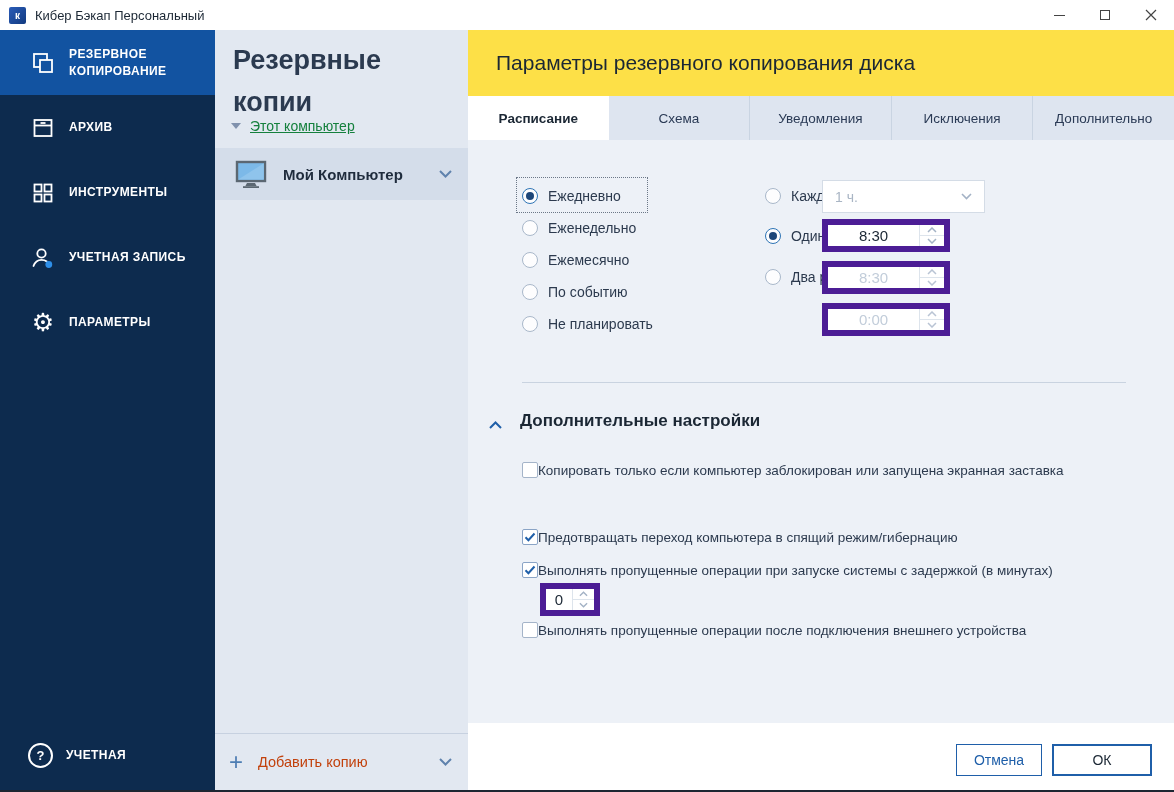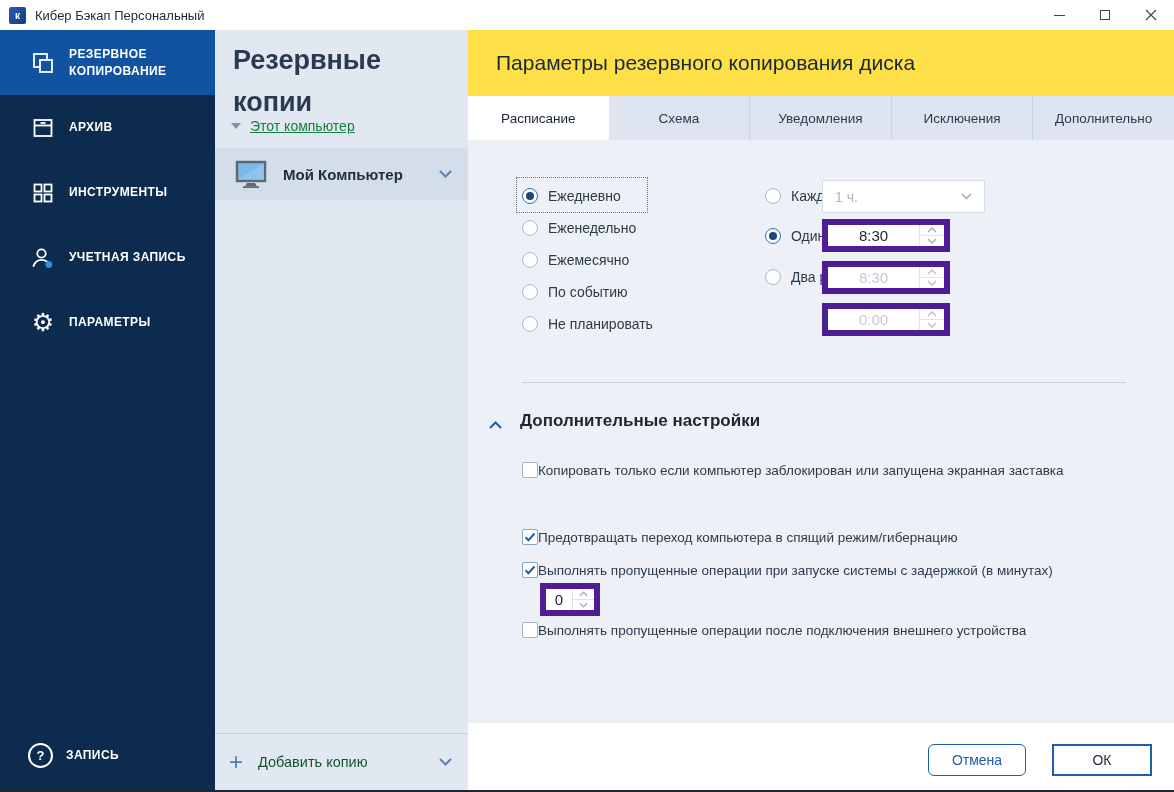--- a/index.html
+++ b/index.html
@@ -35,30 +35,30 @@
   
   .panel { width:253px; background:#e2e8f1; position:relative; flex:none; }
   .panel-title { position:absolute; left:18px; top:10px; width:190px; font-size:27px; font-weight:600; color:#2b3a50; line-height:1.55; }
   .group-row { position:absolute; left:16px; top:88px; display:flex; align-items:center; cursor:pointer; }
   .tri-down { width:0; height:0; border-left:5px solid transparent; border-right:5px solid transparent; border-top:6px solid #8091ad; }
   .group-label { margin-left:9px; font-size:14px; color:#15803d;text-decoration:underline; }
   .computer-row { position:absolute; left:0; right:0; top:118px; height:52px; background:#d4ddea; display:flex; align-items:center; padding:0 16px 0 18px; cursor:pointer; }
   .computer-name { margin-left:14px; font-size:15px; font-weight:bold; color:#1f2c3d; flex:1; }
   .add-row { position:absolute; left:0; right:0; bottom:2px; height:57px; border-top:1px solid #c7d1e0; display:flex; align-items:center; padding:0 16px 0 14px; cursor:pointer; }
   .plus-glyph { font-size:24px; font-weight:300; color:#4d7db3; line-height:1; }
-  .add-label { margin-left:15px; font-size:14.5px; color:#14532d; flex:1; }
+  .add-label { margin-left:15px; font-size:14.5px; color:#c2410c; flex:1; }
 
   
   .main { flex:1; position:relative; background:#edf1f7; }
   .main-header { position:absolute; left:0; right:0; top:0; height:66px; background:#fde047; display:flex; align-items:center; }
   .main-title { margin-left:28px; font-size:21px; font-weight:500; color:#1b2734; }
   .tabs { position:absolute; left:0; right:0; top:66px; height:44px; display:flex; }
   .tab { flex:1; background:#dee5f0; border-left:1px solid #c9d4e2; display:flex; align-items:center; justify-content:center; font-size:13.5px; color:#2a3a55; cursor:pointer; }
   .tab:first-child { border-left:none; }
-  .tab.active { background:#fff; font-weight:normal; color:#1b2734; border-left:none; }
+  .tab.active { background:#fff; font-weight:bold; color:#1b2734; border-left:none; }
   .tab.active + .tab { border-left:none; }
 
   .content { position:absolute; left:0; right:0; top:110px; bottom:69px; }
 
   .radio-row { position:absolute; display:flex; align-items:center; height:32px; cursor:pointer; }
   .radio { width:16px; height:16px; border-radius:50%; background:#fdfdfe; border:1px solid #a9b8ca; flex:none; position:relative; }
   .radio-row.selected .radio { border:1px solid #2e74b5; }
   .radio-row.selected .radio::after { content:""; position:absolute; left:3px; top:3px; width:8px; height:8px; border-radius:50%; background:#1d4679; }
   .radio-label { margin-left:10px; font-size:14px; color:#2c3a4e; white-space:nowrap; }
   .focus-outline { position:absolute; left:48px; top:37px; width:132px; height:36px; border:1px dotted #6b7787; }
@@ -77,21 +77,21 @@
   .collapse-chevron { position:absolute; left:16px; top:277px; width:22px; height:16px; display:flex; align-items:center; justify-content:center; cursor:pointer; }
   .adv-heading { position:absolute; left:52px; top:271px; font-size:17px; font-weight:bold; color:#1b2734; }
 
   .check-row { position:absolute; left:54px; display:flex; align-items:center; height:26px; cursor:pointer; }
   .checkbox { width:16px; height:16px; background:#fff; border:1px solid #a4b4c9; border-radius:2px; flex:none; display:flex; align-items:center; justify-content:center; }
   .check-row.checked .checkbox { border-color:#8aa4c6; }
   .check-label { font-size:13.5px; color:#2c3a4e; white-space:nowrap; }
 
   .main-footer { position:absolute; left:0; right:0; bottom:0; height:69px; background:#fff; }
   .btn { position:absolute; top:21px; height:32px; background:#fff; border:1px solid #1f5fa9; color:#1f5fa9; font-size:14px; display:flex; align-items:center; justify-content:center; cursor:pointer; font-family:inherit; }
-  .btn-cancel { right:148px; width:98px;border-radius:6px; }
+  .btn-cancel { right:132px; width:86px; }
   .btn-ok { right:22px; width:100px; border-width:2px; color:#1b2734; font-weight:500; }
 
   svg { display:block; }
 </style>
 </head>
 <body>
 
 <div class="app">
 
   <div class="titlebar">
@@ -158,21 +158,21 @@
         <span class="nav-label">УЧЕТНАЯ ЗАПИСЬ</span>
       </div>
       <div class="nav-item">
         <span class="nav-icon">
             <span class="gear-glyph">⚙</span>
           </span>
         <span class="nav-label">ПАРАМЕТРЫ</span>
       </div>
       <div class="nav-help">
         <span class="help-circle">?</span>
-        <span class="nav-label">ЗАПИСЬ</span>
+        <span class="nav-label">УЧЕТНАЯ</span>
       </div>
     </nav>
 
     <section class="panel">
       <div class="panel-title">Резервные копии</div>
       <div class="group-row">
         <span class="tri-down"></span>
         <span class="group-label">Этот компьютер</span>
       </div>
       <div class="computer-row">

